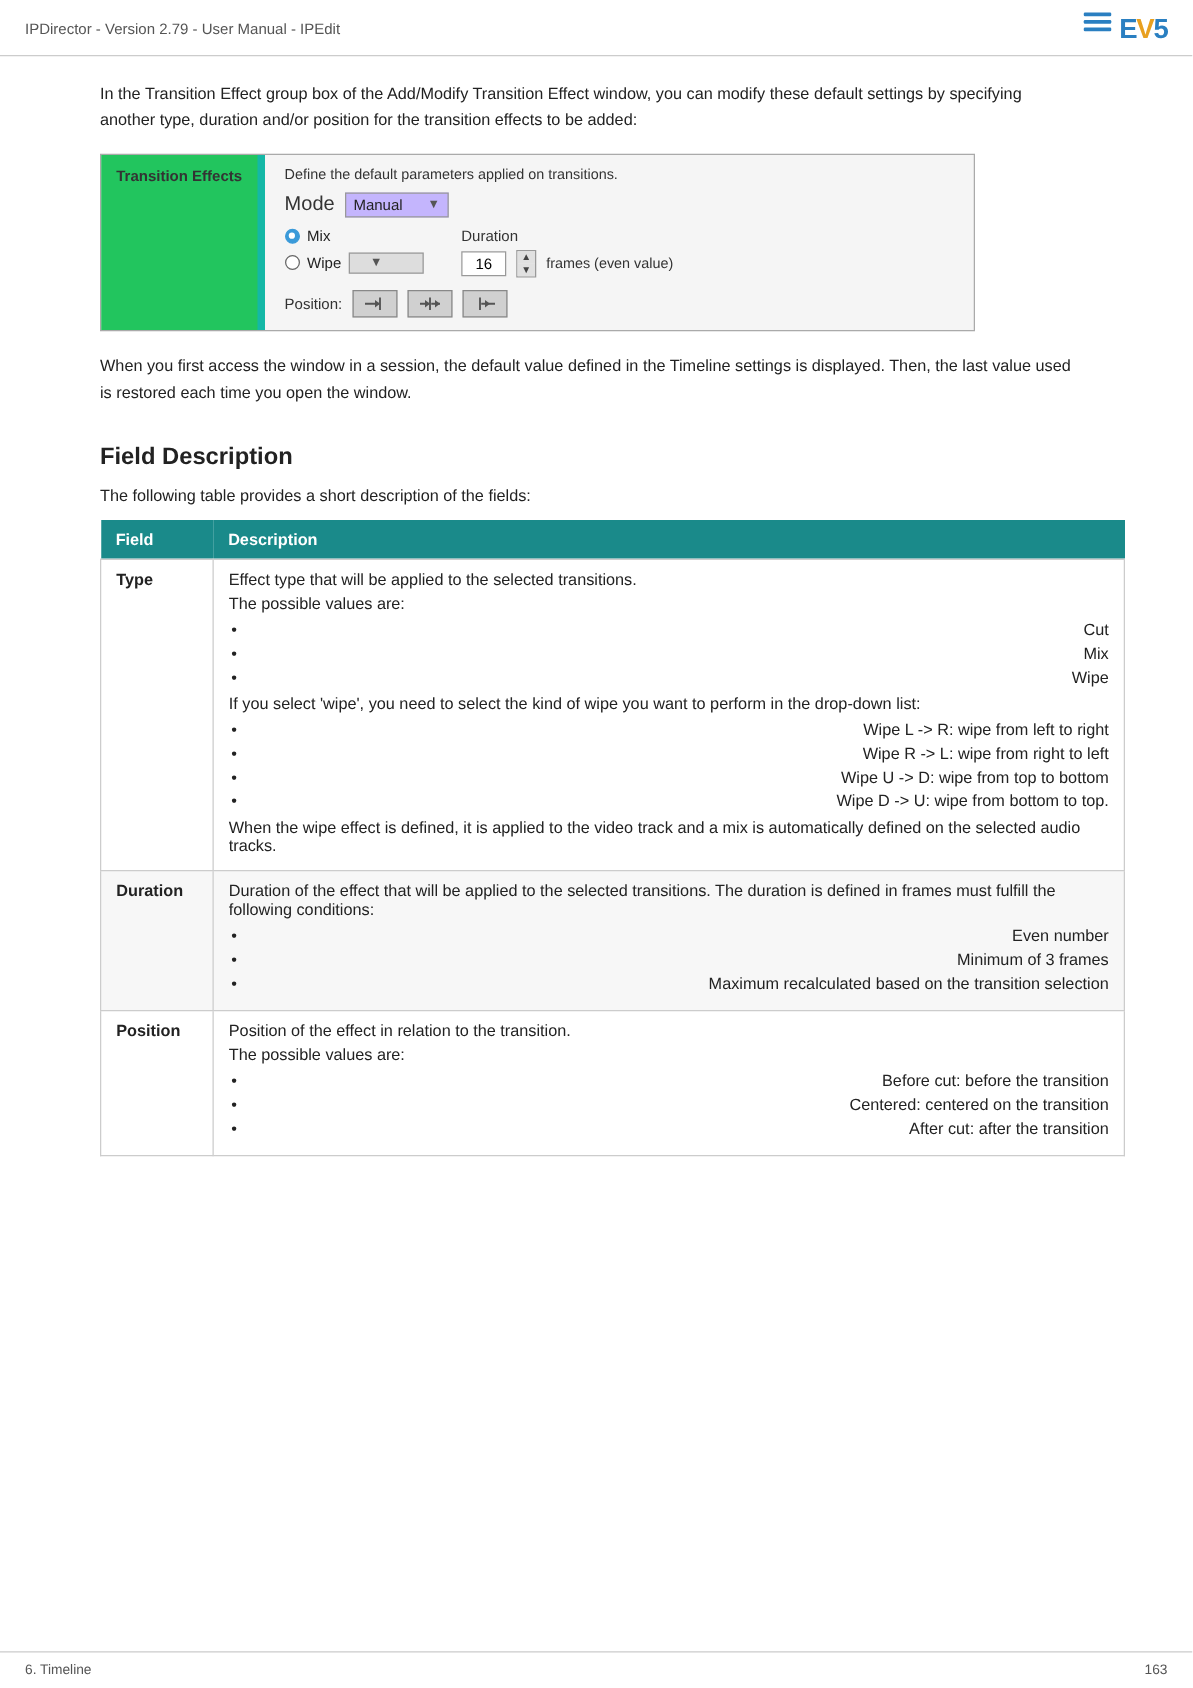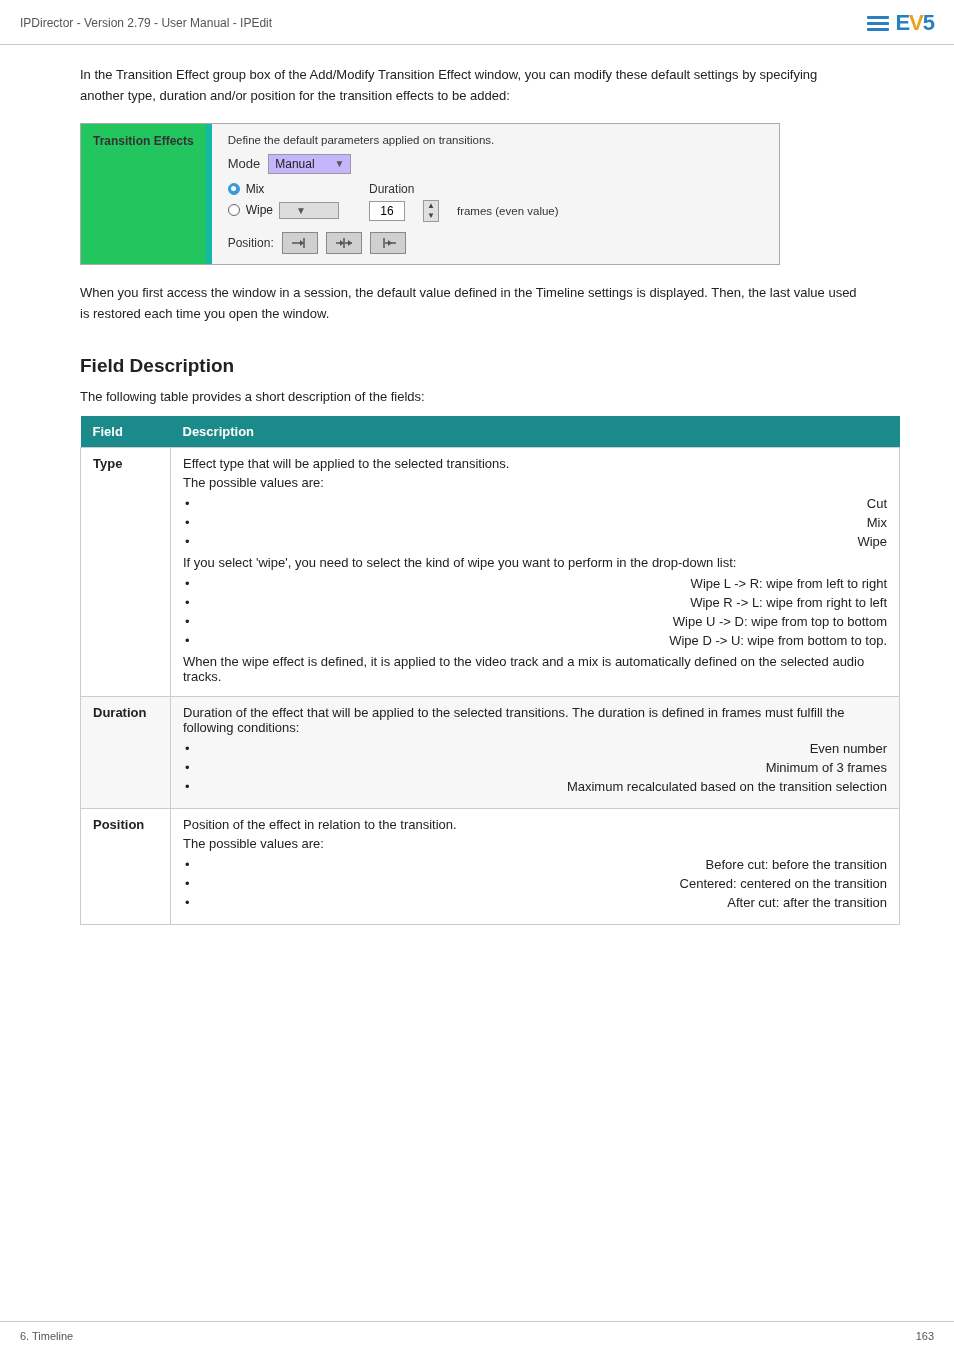--- a/index.html
+++ b/index.html
@@ -20,21 +20,21 @@
       align-items: center;
       padding: 10px 20px 8px 20px;
       border-bottom: 1px solid #ccc;
     }
     .header-title {
       font-size: 12px;
       color: #555;
     }
     .logo {
       display: flex;
-      align-items: center;
+      align-items: flex-start;
       gap: 2px;
     }
     .logo-lines {
       display: flex;
       flex-direction: column;
       gap: 3px;
       margin-right: 4px;
     }
     .logo-line {
       height: 3px;
@@ -97,21 +97,21 @@
       color: #333;
       margin-bottom: 8px;
     }
     .mode-row {
       display: flex;
       align-items: center;
       gap: 8px;
       margin-bottom: 8px;
     }
     .mode-label {
-      font-size: 13px;
+      font-size: 16px;
       color: #333;
     }
     .mode-dropdown {
       display: flex;
       align-items: center;
       border: 1px solid #999;
       background: #c4b5fd;
       padding: 2px 6px;
       font-size: 12px;
       min-width: 80px;
@@ -174,21 +174,21 @@
       flex-direction: column;
       gap: 4px;
     }
     .duration-label {
       font-size: 12px;
       color: #333;
     }
     .duration-input-row {
       display: flex;
       align-items: center;
-      gap: 18px;
+      gap: 8px;
     }
     .duration-input {
       border: 1px solid #999;
       background: #fff;
       padding: 2px 4px;
       font-size: 12px;
       width: 36px;
       text-align: center;
     }
     .spinner-arrows {

